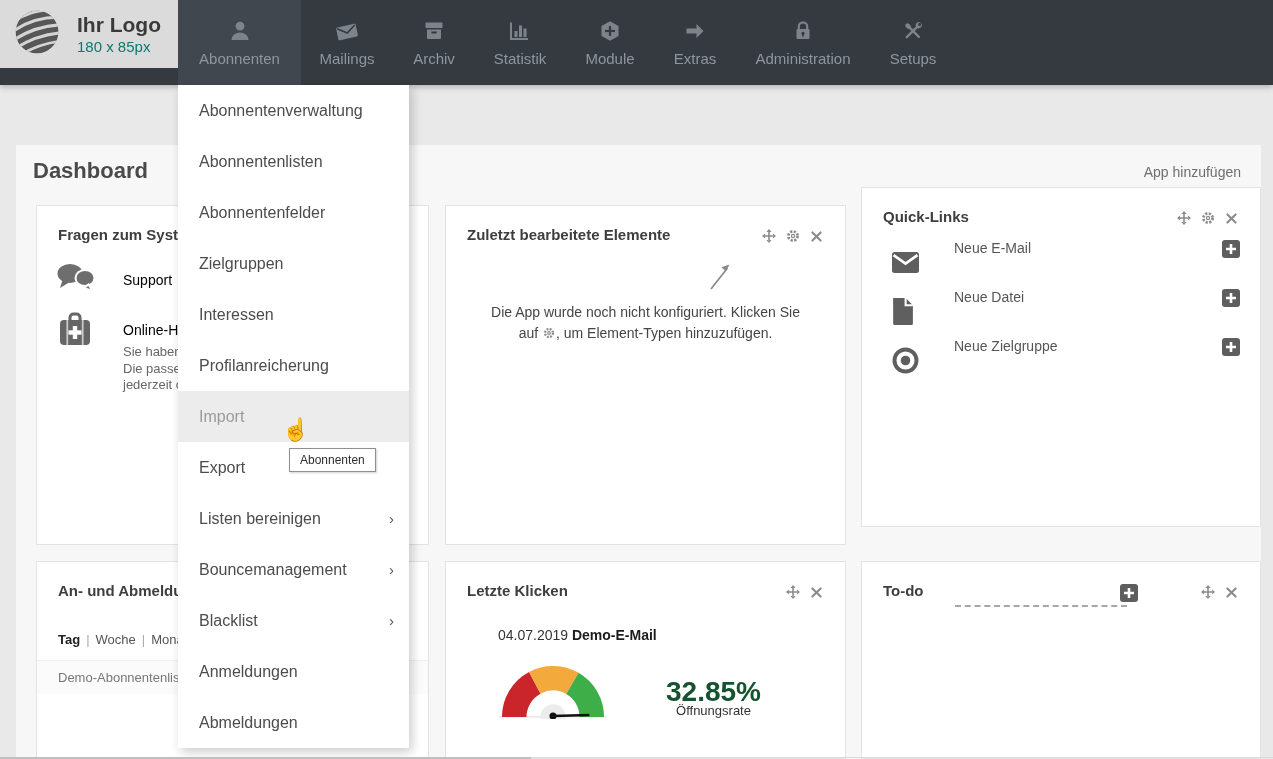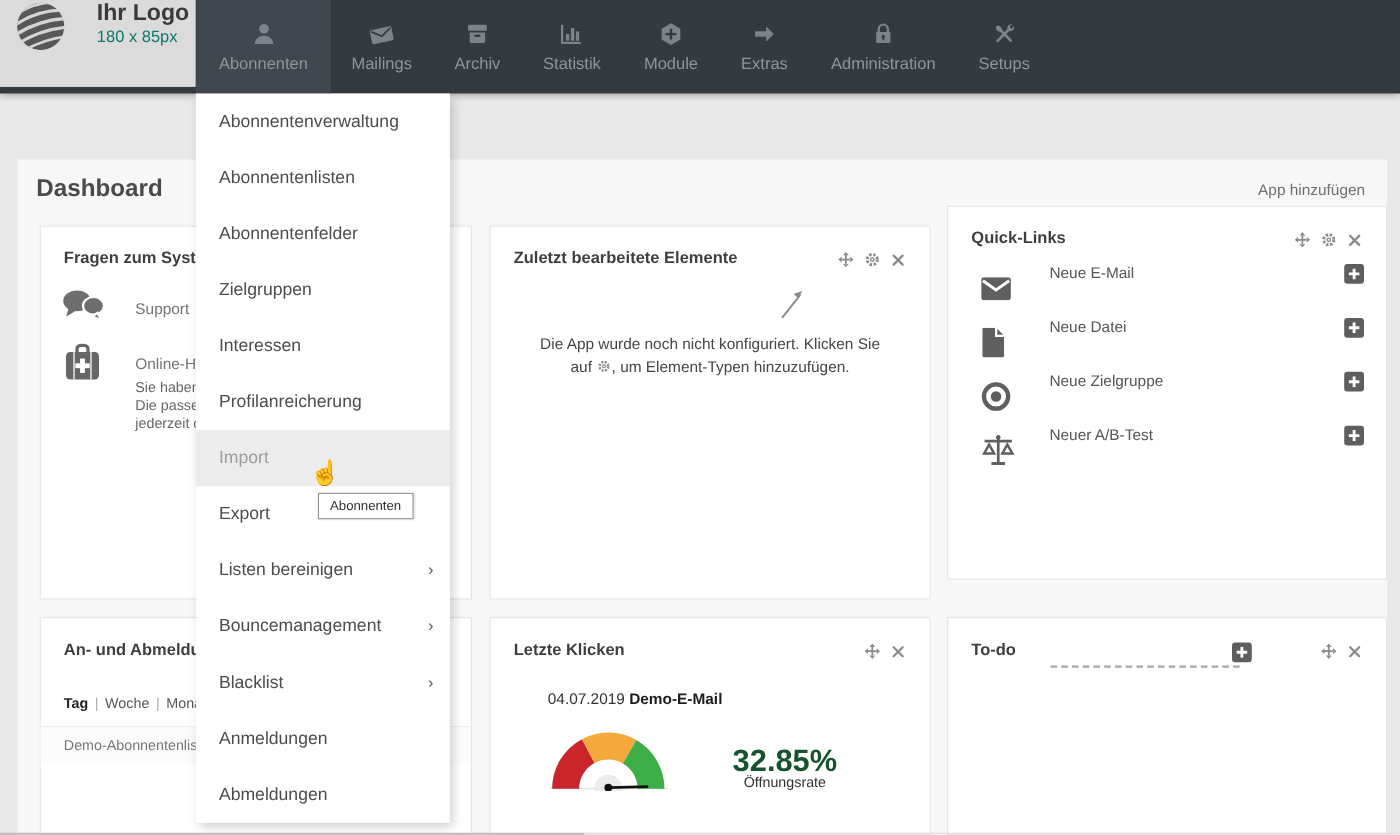--- a/index.html
+++ b/index.html
@@ -1,20 +1,20 @@
 <!DOCTYPE html>
 <html><head>
 <meta charset="utf-8">
 <style>
   *{margin:0;padding:0;box-sizing:border-box}
   html,body{width:1273px;height:759px}
   body{position:relative;overflow:hidden;background:#e9e9e9;font-family:"Liberation Sans",sans-serif}
   
   .nav{position:absolute;left:0;top:0;width:1273px;height:85px;background:#343a40;display:flex;z-index:40;box-shadow:0 2px 6px rgba(0,0,0,.25)}
-  .logo{width:178px;height:79px;background:#dbdbdb;display:flex;padding-left:13px;gap:27px;flex:none}
+  .logo{width:178px;height:68px;background:#dbdbdb;display:flex;align-items:center;padding-left:13px;gap:16px;flex:none}
   .logo-text{display:flex;flex-direction:column;line-height:1.18}
   .logo-title{font-size:21px;font-weight:bold;color:#3a3a3a}
   .logo-sub{font-size:15px;font-weight:normal;color:#0f766e}
   .nav-item{height:85px;display:flex;flex-direction:column;align-items:center;justify-content:center;gap:7px;color:#8f969d;cursor:pointer;flex:none}
   .nav-item.active{background:#41474e}
   .nicon{color:#7c838b;height:24px;display:flex;align-items:flex-end}
   .nlabel{font-size:15px}
   
   .menu{position:absolute;left:178px;top:85px;width:231px;background:#fff;z-index:60;box-shadow:3px 4px 10px rgba(0,0,0,.2)}
   .menu-item{height:51px;display:flex;align-items:center;justify-content:space-between;padding:0 15px 0 21px;font-size:16px;color:#4c4c4c;cursor:pointer}
@@ -33,21 +33,21 @@
   .hic{cursor:pointer;display:flex}
   #w-fragen{left:20px;top:60px;width:393px;height:340px}
   #w-zuletzt{left:429px;top:60px;width:401px;height:340px}
   #w-quick{left:845px;top:42px;width:400px;height:340px}
   #w-anab{left:20px;top:416px;width:393px;height:198px}
   #w-mail{left:429px;top:416px;width:401px;height:198px}
   #w-todo{left:845px;top:416px;width:400px;height:198px}
   
   .f-icon1{position:absolute;left:18px;top:56px;color:#6e6e6e}
   .f-icon2{position:absolute;left:21px;top:106px;color:#666}
-  .f-label{position:absolute;left:86px;font-size:14px;color:#737373}
+  .f-label{position:absolute;left:86px;font-size:14px;color:#000000}
   .f-para{position:absolute;left:86px;top:138px;font-size:13px;color:#666;line-height:16.5px;white-space:nowrap}
   
   .z-arrow{position:absolute;left:260px;top:50px}
   .z-empty{position:absolute;left:0;right:0;top:96px;text-align:center;font-size:14px;color:#454545;line-height:21px}
   .inline-gear{display:inline-block;vertical-align:-1px;color:#8b8b8b;margin:0 1px}
   
   .qrow{position:absolute;left:30px;right:20px;height:44px;display:flex;}
   .qicon{width:48px;color:#5f5f5f;display:flex;align-items:center}
   .qlabel{flex:1;font-size:14px;color:#555;margin-left:14px}
   .plusbtn{width:18px;height:18px;background:#5e5e5e;border:none;border-radius:3px;display:flex;align-items:center;justify-content:center;cursor:pointer;padding:0;flex:none}
@@ -317,38 +317,20 @@
             <circle cx="13" cy="13" r="4.6"></circle>
           </svg>
         </span>
       <span class="qlabel">Neue Zielgruppe</span>
       <button class="plusbtn">
           <svg width="10" height="10" viewBox="0 0 10 10">
             <path d="M5 0v10M0 5h10" stroke="#fff" stroke-width="2.6"></path>
           </svg>
         </button>
     </div>
-    <div class="qrow" style="top:199px">
-      <span class="qicon">
-          <svg width="31" height="29" viewBox="0 0 30 28" fill="currentColor">
-            <rect x="13.8" y="1.5" width="2.4" height="23"></rect>
-            <circle cx="15" cy="2.4" r="2"></circle>
-            <rect x="3" y="4.6" width="24" height="2.4"></rect>
-            <path d="M7 8.8l4.4 7.8H2.6z" fill="none" stroke="currentColor" stroke-width="2.2"></path>
-            <path d="M23 8.8l4.4 7.8h-8.8z" fill="none" stroke="currentColor" stroke-width="2.2"></path>
-            <rect x="9" y="24.2" width="12" height="2.6"></rect>
-          </svg>
-        </span>
-      <span class="qlabel">Neuer A/B-Test</span>
-      <button class="plusbtn">
-          <svg width="10" height="10" viewBox="0 0 10 10">
-            <path d="M5 0v10M0 5h10" stroke="#fff" stroke-width="2.6"></path>
-          </svg>
-        </button>
-    </div>
   </section>
 
   <section class="widget" id="w-anab">
     <h3 class="wtitle">An- und Abmeldungen</h3>
     <div class="tabs">
       <span class="tab active">Tag</span><span class="sep">|</span><span class="tab">Woche</span><span class="sep">|</span><span class="tab">Monat</span>
     </div>
     <div class="listrow">Demo-Abonnentenliste</div>
   </section>
 

